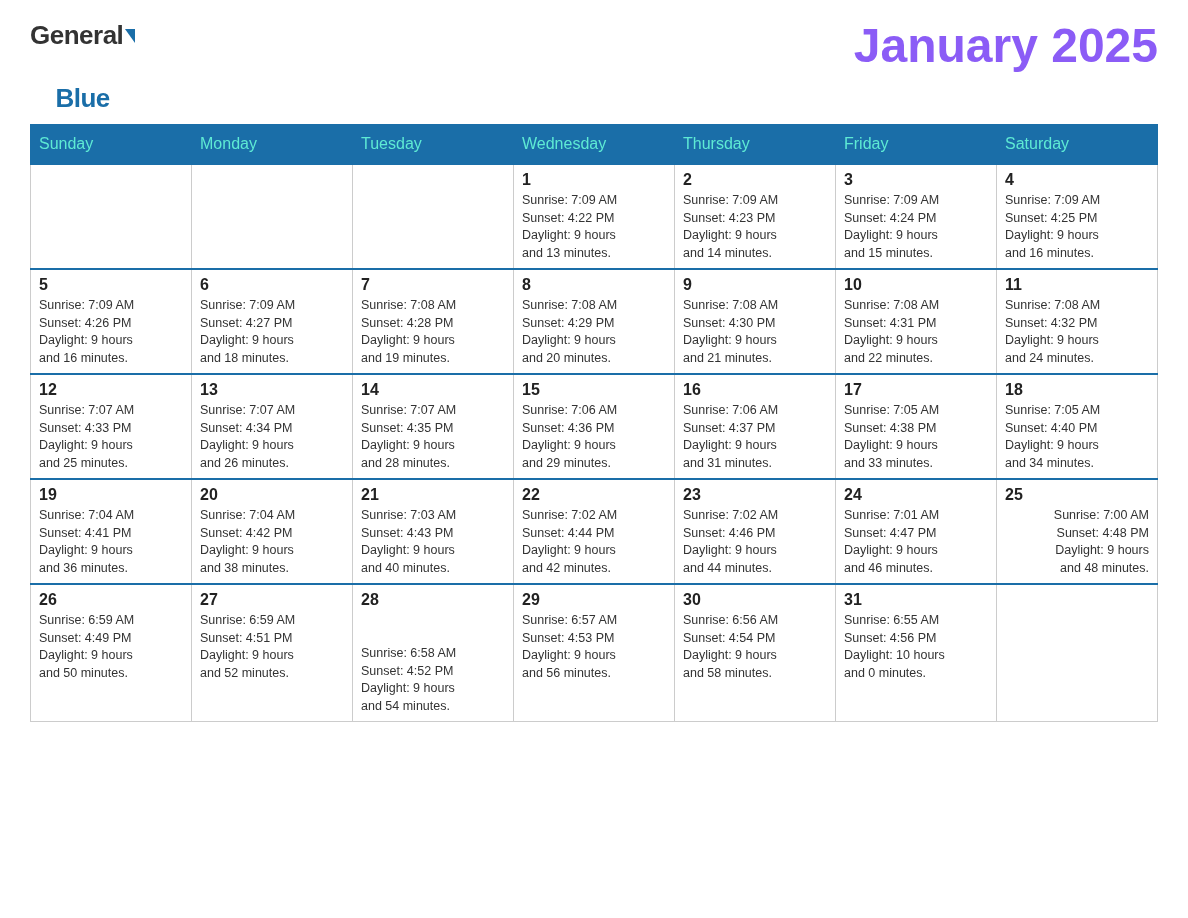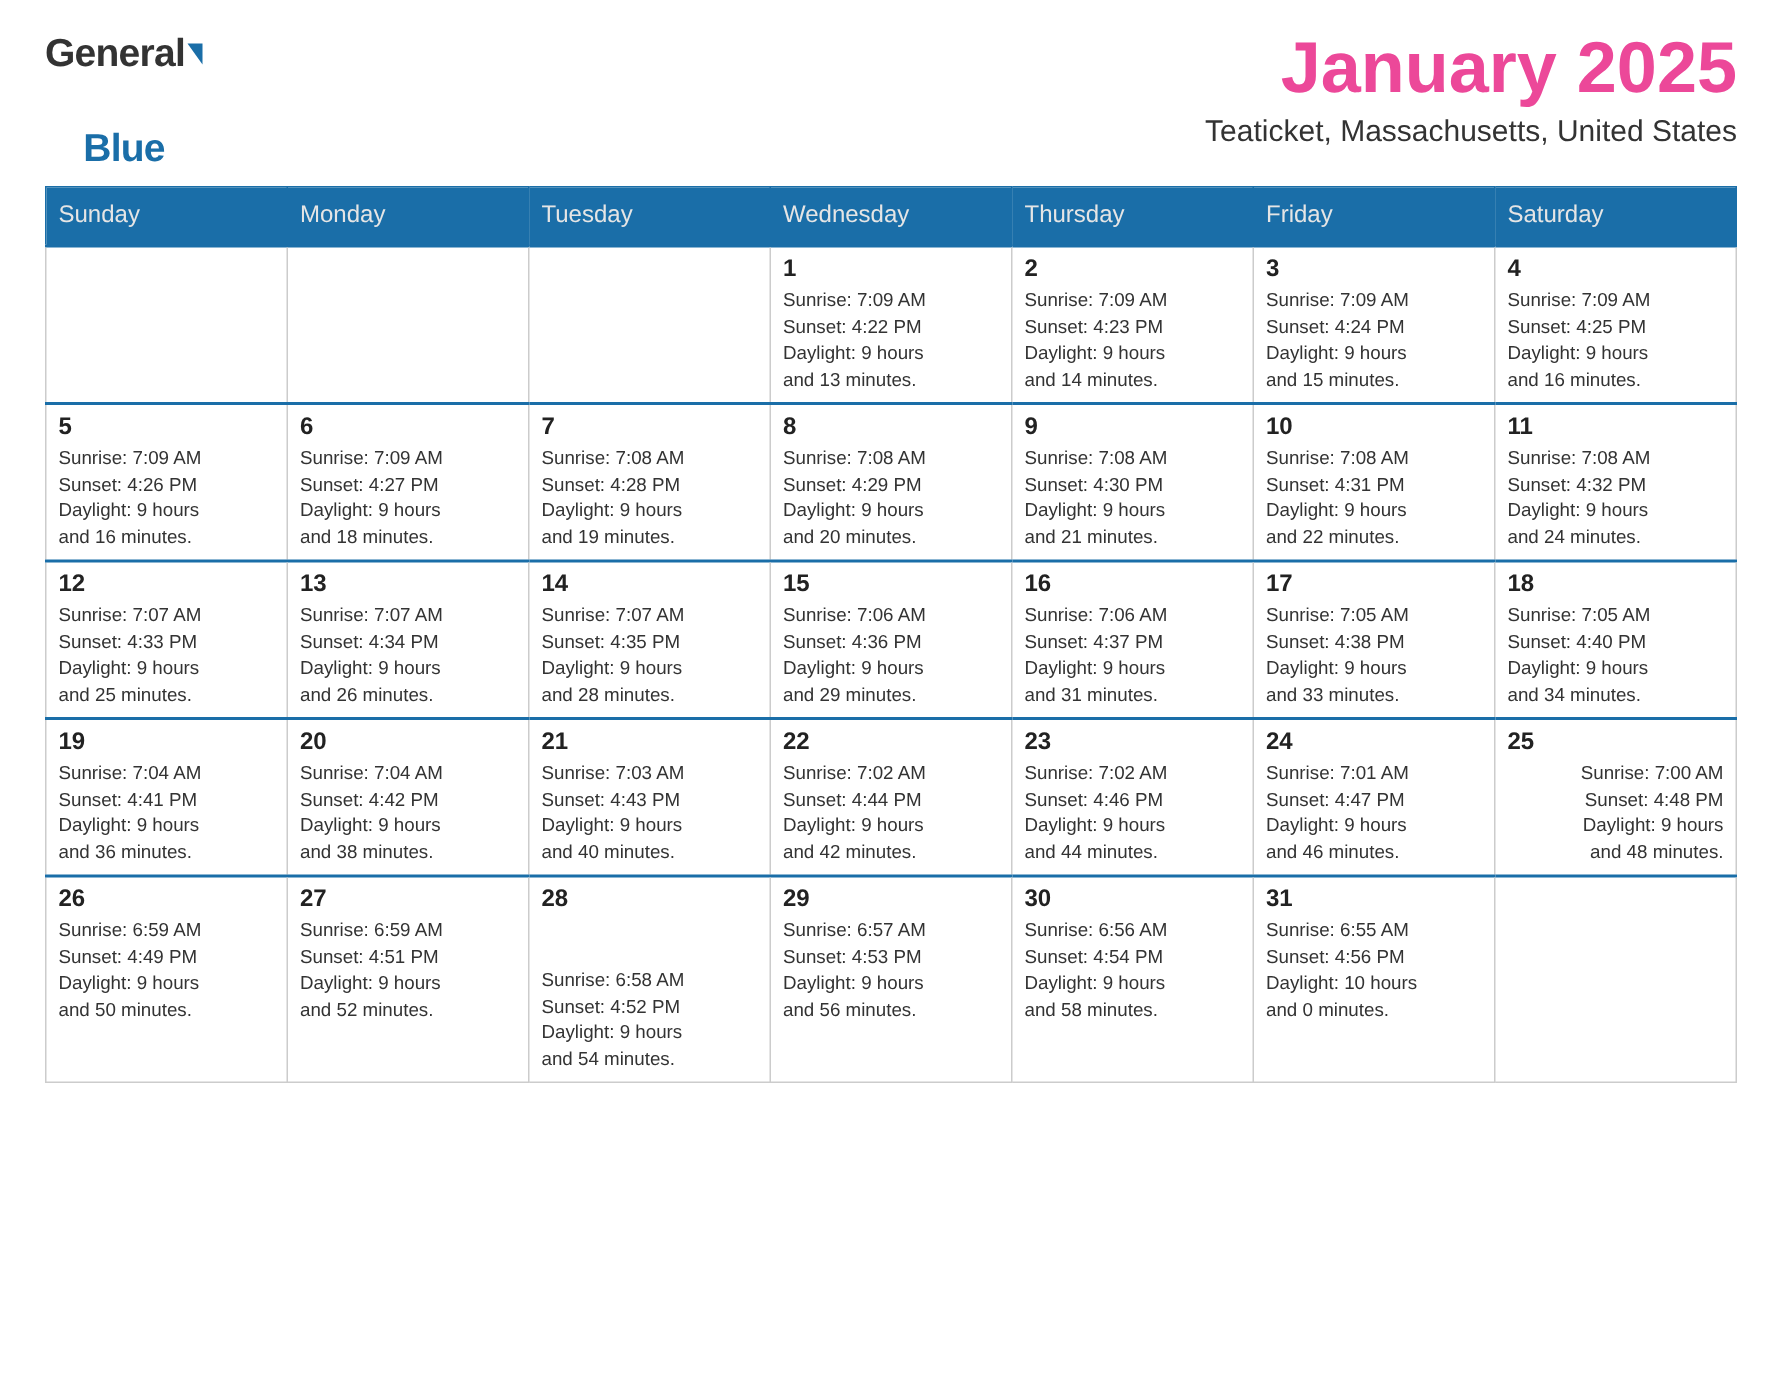--- a/index.html
+++ b/index.html
@@ -42,36 +42,36 @@
       border-top: 14px solid #1a6ea8;
       margin-left: 2px;
       vertical-align: middle;
     }
     .title-area {
       text-align: right;
     }
     .month-title {
       font-size: 48px;
       font-weight: bold;
-      color: #ec4899;
+      color: #8b5cf6;
       line-height: 1.1;
     }
     .location-title {
       font-size: 20px;
       color: #333;
       margin-top: 4px;
     }
     .calendar {
       width: 100%;
       border-collapse: collapse;
       margin-top: 10px;
     }
     .calendar th {
       background-color: #1a6ea8;
-      color: #e5e5e5;
+      color: #5eead4;
       font-size: 16px;
       font-weight: normal;
       padding: 10px 8px;
       text-align: left;
       border: 1px solid #1a6ea8;
     }
     .calendar td {
       vertical-align: top;
       padding: 6px 8px;
       border: 1px solid #ccc;
@@ -111,21 +111,20 @@
 <div class="header-area">
   <div class="logo">
     <div class="logo-line1">
       <span class="logo-general">General</span>
       <span class="logo-arrow"></span>
     </div>
     <span class="logo-blue">Blue</span>
   </div>
   <div class="title-area">
     <div class="month-title">January 2025</div>
-    <div class="location-title">Teaticket, Massachusetts, United States</div>
   </div>
 </div>
 
 <table class="calendar">
   <thead>
     <tr>
     <th>Sunday</th>
         <th>Monday</th>
         <th>Tuesday</th>
         <th>Wednesday</th>

